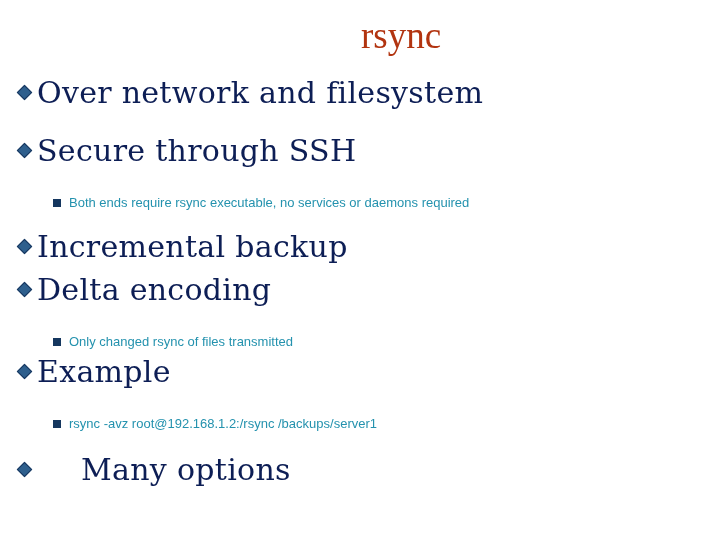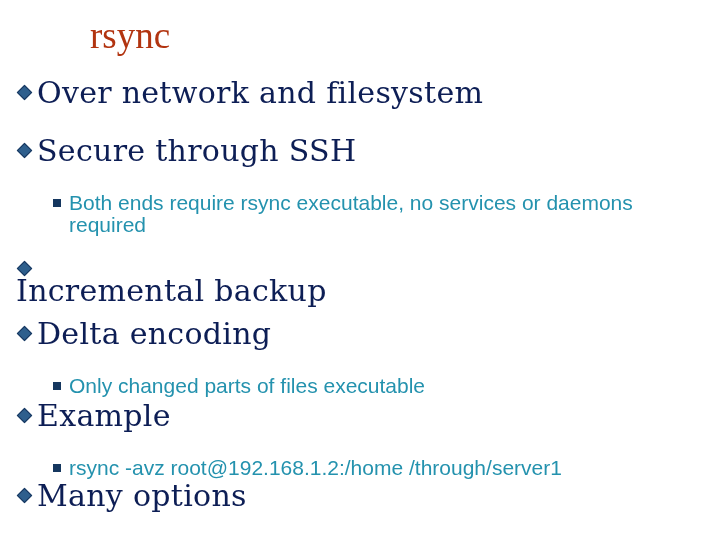--- a/index.html
+++ b/index.html
@@ -22,21 +22,21 @@
     position: relative;
     width: 720px;
     height: 540px;
     background: var(--background, #ffffff);
   }
   .slide-title {
     position: absolute;
     top: 16px;
     left: 90px;
     right: 8px;
-    text-align: left;
+    text-align: center;
     font-family: "Liberation Serif", serif;
     font-size: 37px;
     font-weight: 400;
     color: var(--title, #b23410);
     line-height: 40px;
   }
   .content {
     position: absolute;
     top: 76px;
     left: 16px;
@@ -59,37 +59,37 @@
     margin: 11px 7px 0 3px;
     background: var(--bullet-diamond, #2e5f8d);
     border: 1px solid var(--bullet-diamond-border, #16355e);
     transform: rotate(45deg);
   }
   .bullet-l2 {
     display: flex;
     align-items: flex-start;
     margin-left: 37px;
     font-family: "Liberation Sans", sans-serif;
-    font-size: 21px;
+    font-size: 13px;
     line-height: 22px;
     color: var(--sub-text, #2492ae);
   }
   .bullet-l2 .square {
     flex: none;
     width: 8px;
     height: 8px;
     margin: 7px 8px 0 0;
     background: var(--sub-square, #15375f);
   }
   
   .m12 { margin-top: 24px; }
-  .m16 { margin-top: 16px; flex-direction: column; }
+  .m16 { margin-top: 16px; }
   .m9  { margin-top: 9px; }
   .m14 { margin-top: 2px; }
-  .m6  { margin-top: 0; }
+  .m6  { margin-top: 18px; gap: 44px; }
 </style>
 </head>
 <body>
 
 <div class="slide">
 
   <div class="slide-title">rsync</div>
 
   <div class="content">
 
@@ -113,31 +113,31 @@
       <span>Incremental backup</span>
     </div>
 
     <div class="bullet-l1 m9">
       <span class="diamond"></span>
       <span>Delta encoding</span>
     </div>
 
     <div class="bullet-l2 m12">
       <span class="square"></span>
-      <span>Only changed parts of files executable</span>
+      <span>Only changed rsync of files transmitted</span>
     </div>
 
     <div class="bullet-l1 m14">
       <span class="diamond"></span>
       <span>Example</span>
     </div>
 
     <div class="bullet-l2 m12">
       <span class="square"></span>
-      <span>rsync -avz root@192.168.1.2:/home /through/server1</span>
+      <span>rsync -avz root@192.168.1.2:/rsync /backups/server1</span>
     </div>
 
     <div class="bullet-l1 m6">
       <span class="diamond"></span>
       <span>Many options</span>
     </div>
 
   </div>
 </div>
 

